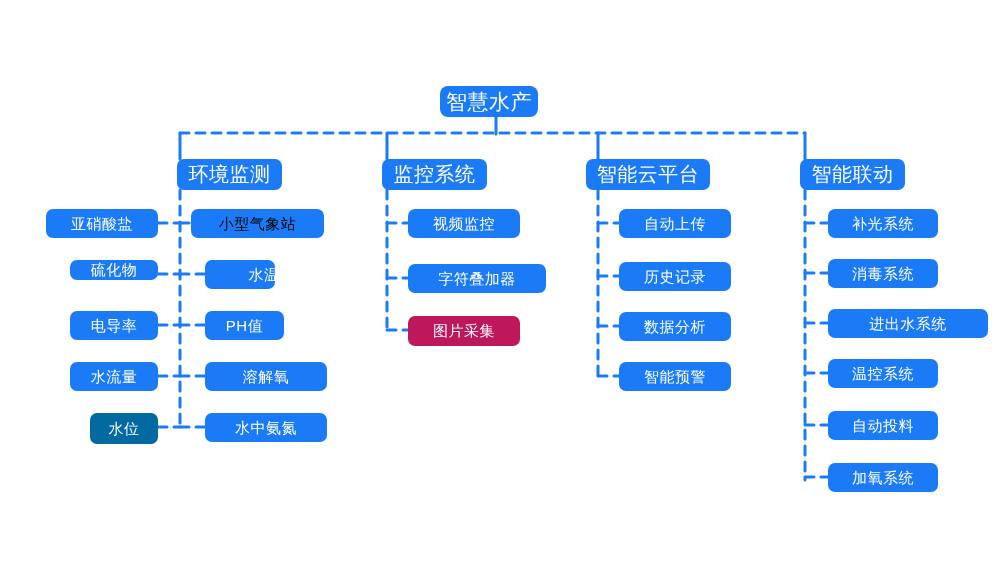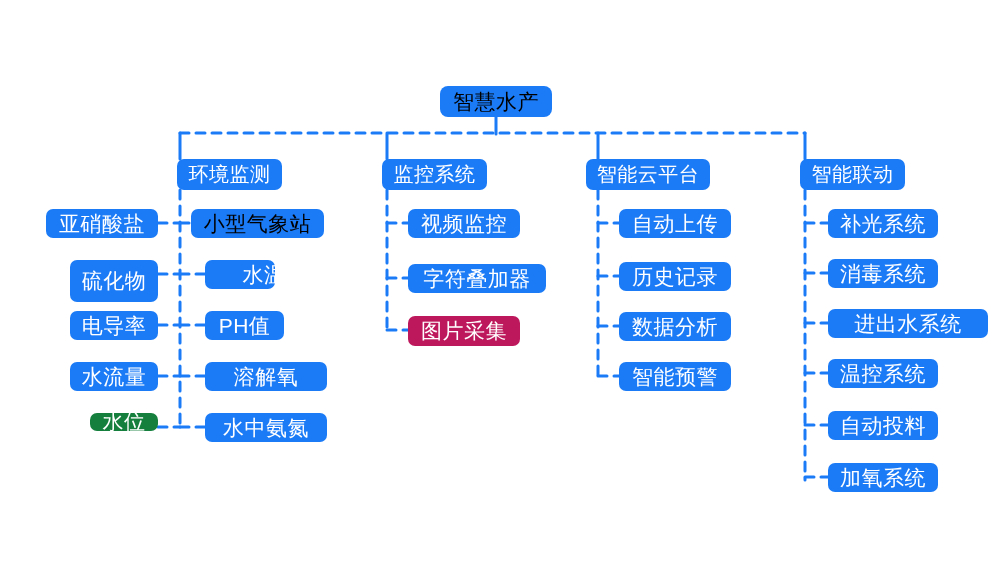--- a/index.html
+++ b/index.html
@@ -38,21 +38,21 @@
   }
   .node-root {
     font-size: 21px;
     border-radius: 8px;
   }
   .node-cat {
     font-size: 20px;
     margin-left: 48px;
   }
   .node-leaf {
-    font-size: 21px;
+    font-size: 15px;
     text-align: right;
   }
 </style>
 </head>
 <body>
 
 <div id="canvas">
   <svg id="edge-layer" width="1000" height="564" viewBox="0 0 1000 564">
       <line x1="496" y1="117" x2="496" y2="134" stroke="#1b7bf7" stroke-width="3" stroke-linecap="round"></line>
       <path d="M 180 133 H 805" fill="none" stroke="#1b7bf7" stroke-width="3" stroke-linecap="round" stroke-linejoin="round" stroke-dasharray="9 7"></path>
@@ -82,31 +82,31 @@
       <line x1="805" y1="133" x2="805" y2="159" stroke="#1b7bf7" stroke-width="3" stroke-linecap="round"></line>
       <line x1="805" y1="190" x2="805" y2="480" stroke="#1b7bf7" stroke-width="3" stroke-linecap="round" stroke-dasharray="9 7"></line>
       <line x1="805" y1="223" x2="828" y2="223" stroke="#1b7bf7" stroke-width="3" stroke-linecap="round" stroke-dasharray="9 7"></line>
       <line x1="805" y1="273" x2="828" y2="273" stroke="#1b7bf7" stroke-width="3" stroke-linecap="round" stroke-dasharray="9 7"></line>
       <line x1="805" y1="323" x2="828" y2="323" stroke="#1b7bf7" stroke-width="3" stroke-linecap="round" stroke-dasharray="9 7"></line>
       <line x1="805" y1="373" x2="828" y2="373" stroke="#1b7bf7" stroke-width="3" stroke-linecap="round" stroke-dasharray="9 7"></line>
       <line x1="805" y1="425" x2="828" y2="425" stroke="#1b7bf7" stroke-width="3" stroke-linecap="round" stroke-dasharray="9 7"></line>
       <line x1="805" y1="477" x2="828" y2="477" stroke="#1b7bf7" stroke-width="3" stroke-linecap="round" stroke-dasharray="9 7"></line>
     </svg>
   <div id="node-layer">
-      <div class="node node-root" style="left: 440px; top: 86px; width: 112px; height: 31px; background: rgb(27, 123, 247); color: #000000;">智慧水产</div>
+      <div class="node node-root" style="left: 440px; top: 86px; width: 98px; height: 31px; background: rgb(27, 123, 247); color: #ffffff;">智慧水产</div>
       <div class="node node-cat" style="left: 129px; top: 159px; width: 105px; height: 31px; background: rgb(27, 123, 247); color: rgb(255, 255, 255);">环境监测</div>
       <div class="node node-leaf" style="left: 46px; top: 209px; width: 112px; height: 29px; background: rgb(27, 123, 247); color: rgb(255, 255, 255);">亚硝酸盐</div>
       <div class="node node-leaf" style="left: 191px; top: 209px; width: 133px; height: 29px; background: rgb(27, 123, 247); color: #000000;">小型气象站</div>
-      <div class="node node-leaf" style="left: 70px; top: 260px; width: 88px; height: 42px; background: rgb(27, 123, 247); color: rgb(255, 255, 255);">硫化物</div>
+      <div class="node node-leaf" style="left: 70px; top: 260px; width: 88px; height: 20px; background: rgb(27, 123, 247); color: rgb(255, 255, 255);">硫化物</div>
       <div class="node node-leaf" style="left: 205px; top: 260px; width: 70px; height: 29px; background: rgb(27, 123, 247); color: #ffffff; padding-left: 48px;">水温</div>
       <div class="node node-leaf" style="left: 70px; top: 311px; width: 88px; height: 29px; background: rgb(27, 123, 247); color: rgb(255, 255, 255);">电导率</div>
       <div class="node node-leaf" style="left: 205px; top: 311px; width: 79px; height: 29px; background: rgb(27, 123, 247); color: rgb(255, 255, 255);">PH值</div>
       <div class="node node-leaf" style="left: 70px; top: 362px; width: 88px; height: 29px; background: rgb(27, 123, 247); color: rgb(255, 255, 255);">水流量</div>
       <div class="node node-leaf" style="left: 205px; top: 362px; width: 122px; height: 29px; background: rgb(27, 123, 247); color: rgb(255, 255, 255);">溶解氧</div>
-      <div class="node node-leaf" style="left: 90px; top: 413px; width: 68px; height: 18px; background: #15803d; color: rgb(255, 255, 255);">水位</div>
+      <div class="node node-leaf" style="left: 90px; top: 413px; width: 68px; height: 31px; background: #0369a1; color: rgb(255, 255, 255);">水位</div>
       <div class="node node-leaf" style="left: 205px; top: 413px; width: 122px; height: 29px; background: rgb(27, 123, 247); color: rgb(255, 255, 255);">水中氨氮</div>
       <div class="node node-cat" style="left: 334px; top: 159px; width: 105px; height: 31px; background: rgb(27, 123, 247); color: rgb(255, 255, 255);">监控系统</div>
       <div class="node node-leaf" style="left: 408px; top: 209px; width: 112px; height: 29px; background: rgb(27, 123, 247); color: rgb(255, 255, 255);">视频监控</div>
       <div class="node node-leaf" style="left: 408px; top: 264px; width: 138px; height: 29px; background: rgb(27, 123, 247); color: rgb(255, 255, 255);">字符叠加器</div>
       <div class="node node-leaf" style="left: 408px; top: 316px; width: 112px; height: 30px; background: #be185d; color: rgb(255, 255, 255);">图片采集</div>
       <div class="node node-cat" style="left: 538px; top: 159px; width: 124px; height: 31px; background: rgb(27, 123, 247); color: rgb(255, 255, 255);">智能云平台</div>
       <div class="node node-leaf" style="left: 619px; top: 209px; width: 112px; height: 29px; background: rgb(27, 123, 247); color: rgb(255, 255, 255);">自动上传</div>
       <div class="node node-leaf" style="left: 619px; top: 262px; width: 112px; height: 29px; background: rgb(27, 123, 247); color: rgb(255, 255, 255);">历史记录</div>
       <div class="node node-leaf" style="left: 619px; top: 312px; width: 112px; height: 29px; background: rgb(27, 123, 247); color: rgb(255, 255, 255);">数据分析</div>
       <div class="node node-leaf" style="left: 619px; top: 362px; width: 112px; height: 29px; background: rgb(27, 123, 247); color: rgb(255, 255, 255);">智能预警</div>

